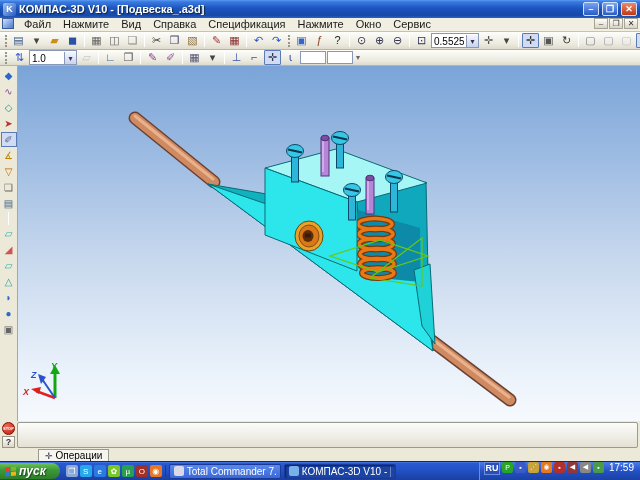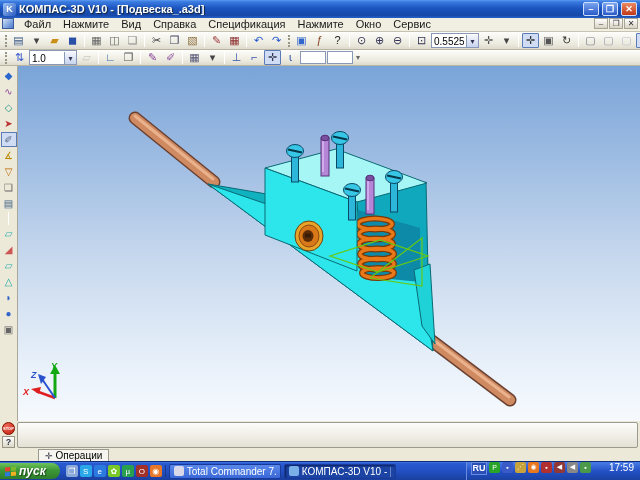--- a/index.html
+++ b/index.html
@@ -84,21 +84,21 @@
   .taskbtn { width:112px; height:15px; display:flex; align-items:center; gap:3px; padding:0 4px; border-radius:2px;
     background:linear-gradient(180deg,#5a88ea,#3a68d8); border:1px solid #1a3a9a; color:#fff; font-size:10px; }
   .taskbtn.active { background:#1c44a4; box-shadow:inset 1px 1px 2px #0a2060; }
   .tbicon { width:10px; height:10px; border-radius:2px; flex:none; }
   .tblabel { white-space:nowrap; overflow:hidden; }
   .tray { display:flex; gap:2px; padding:0 6px 0 4px; height:19px;
     border-left:1px solid #6a8ce0; background:linear-gradient(180deg,#4a7ce8,#2250c4 50%,#1a409e); }
   .lang { width:16px; height:13px; background:#2a50b8; border:1px solid #6a8ce0; color:#fff; font-size:9px; font-weight:bold;
     display:flex; align-items:center; justify-content:center; }
   .trayicon { width:11px; height:11px; border-radius:2px; color:#fff; font-size:7px; display:flex; align-items:center; justify-content:center; }
-  .clock { color:#fff; font-size:10px; margin-left:16px; }
+  .clock { color:#fff; font-size:10px; margin-left:3px; }
 </style>
 </head>
 <body>
 
 <div class="screen">
 
   <div class="titlebar">
     <span class="appicon">K</span>
     <span class="title-text">КОМПАС-3D V10 - [Подвеска_.a3d]</span>
     <span class="wbtn">–</span>

